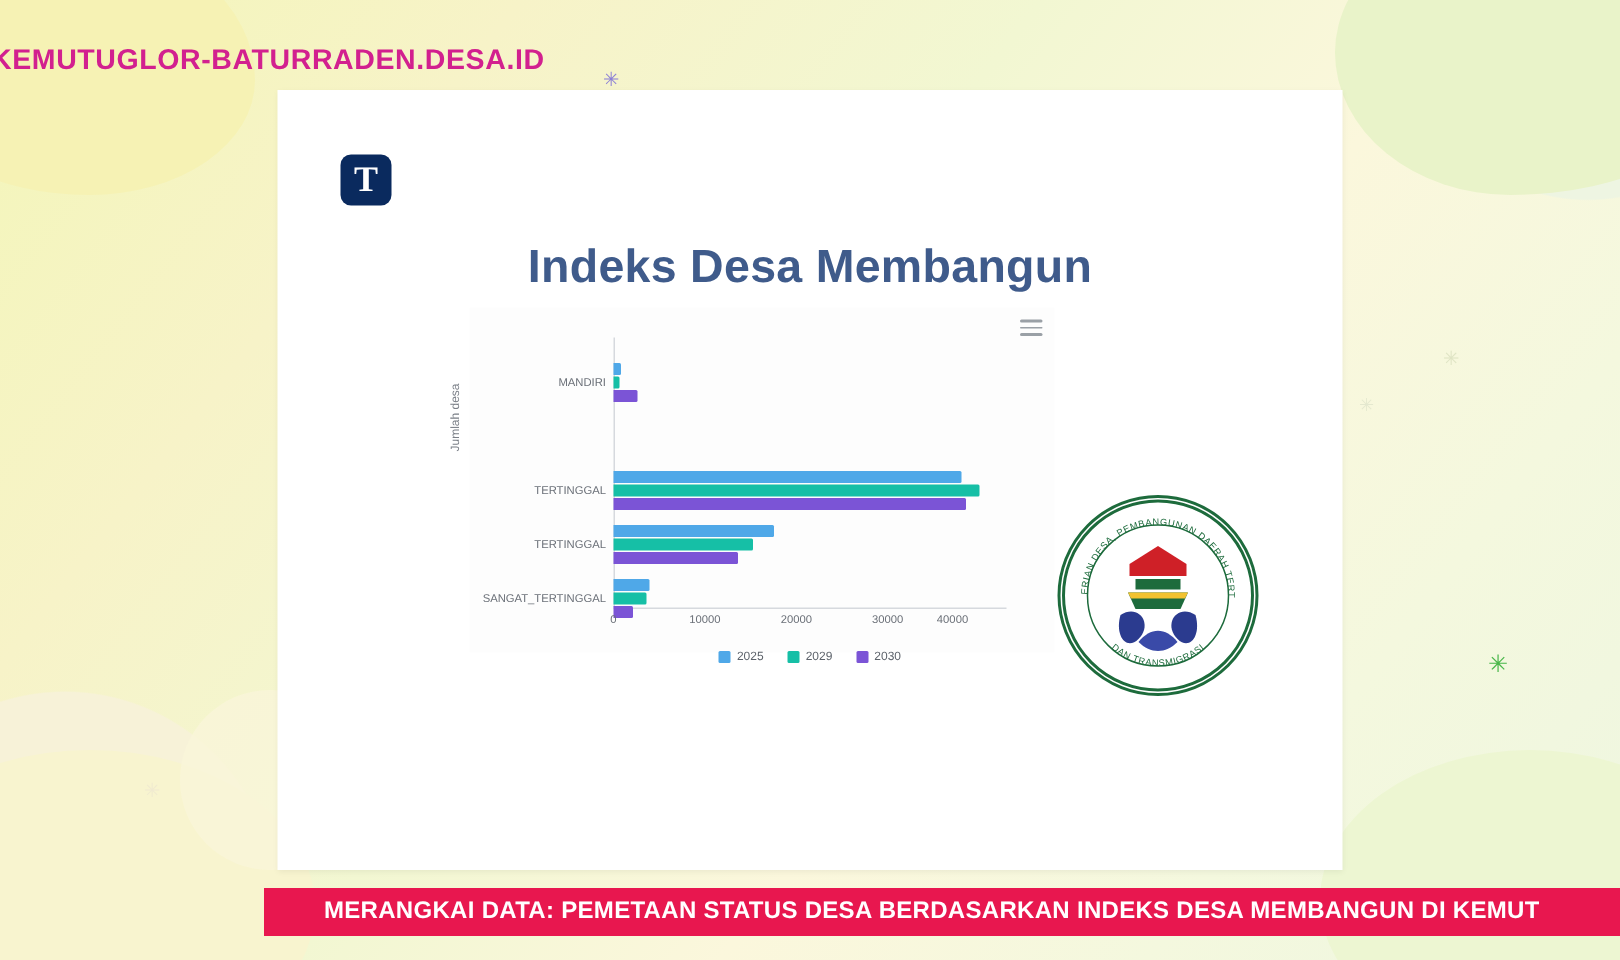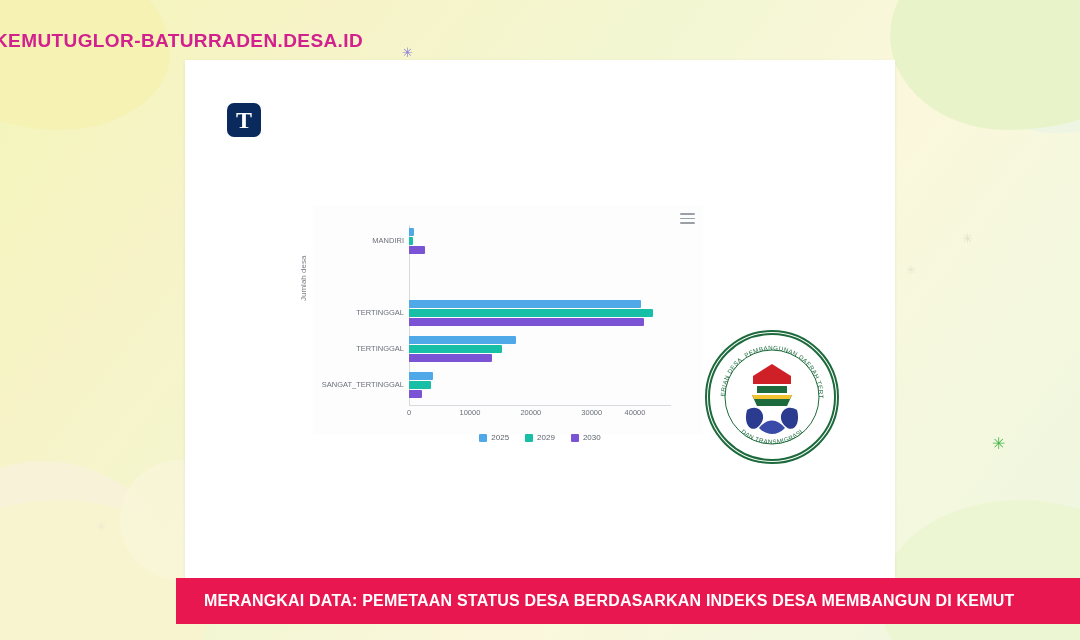--- a/index.html
+++ b/index.html
@@ -131,21 +131,21 @@
     top: 96px;
     transform: rotate(-90deg);
     transform-origin: left top;
     font-size: 8px;
     color: #7a7f87;
     white-space: nowrap;
   }
   .plot {
     position: absolute;
     left: 96px;
-    top: 20px;
+    top: 34px;
     width: 262px;
     height: 180px;
   }
   .axis-line {
     position: absolute;
     left: 96px;
     top: 200px;
     width: 262px;
     height: 1px;
     background: #d6d9de;
@@ -232,25 +232,25 @@
     border: 2px solid #1d6b3c;
     overflow: hidden;
   }
 
   
   .banner {
     position: absolute;
     left: 176px;
     right: 0;
     bottom: 16px;
-    height: 46px;
+    height: 32px;
     background: #e8174f;
     display: flex;
     align-items: center;
-    padding-left: 28px;
+    padding-left: 40px;
     box-sizing: border-box;
   }
   .banner-text {
     color: #ffffff;
     font-size: 16px;
     font-weight: bold;
     letter-spacing: .2px;
     text-transform: uppercase;
     white-space: nowrap;
     overflow: hidden;
@@ -283,20 +283,21 @@
       <div class="star" style="left: 206px; top: 196px; color: rgb(207, 214, 232); font-size: 12px;">✳</div>
       <div class="star" style="left: 96px; top: 520px; color: rgb(240, 234, 208); font-size: 13px;">✳</div>
     </div>
 
   <div class="site-url">kemutuglor-baturraden.desa.id</div>
 
   <div class="card">
 
     <div class="tempo-logo">T</div>
 
+    <div class="chart-title">Indeks Desa Membangun</div>
 
     <div class="chart-wrap">
       <div class="chart-frame"></div>
 
       <div class="hamburger">
         <span></span>
           <span></span>
           <span></span>
       </div>
 

